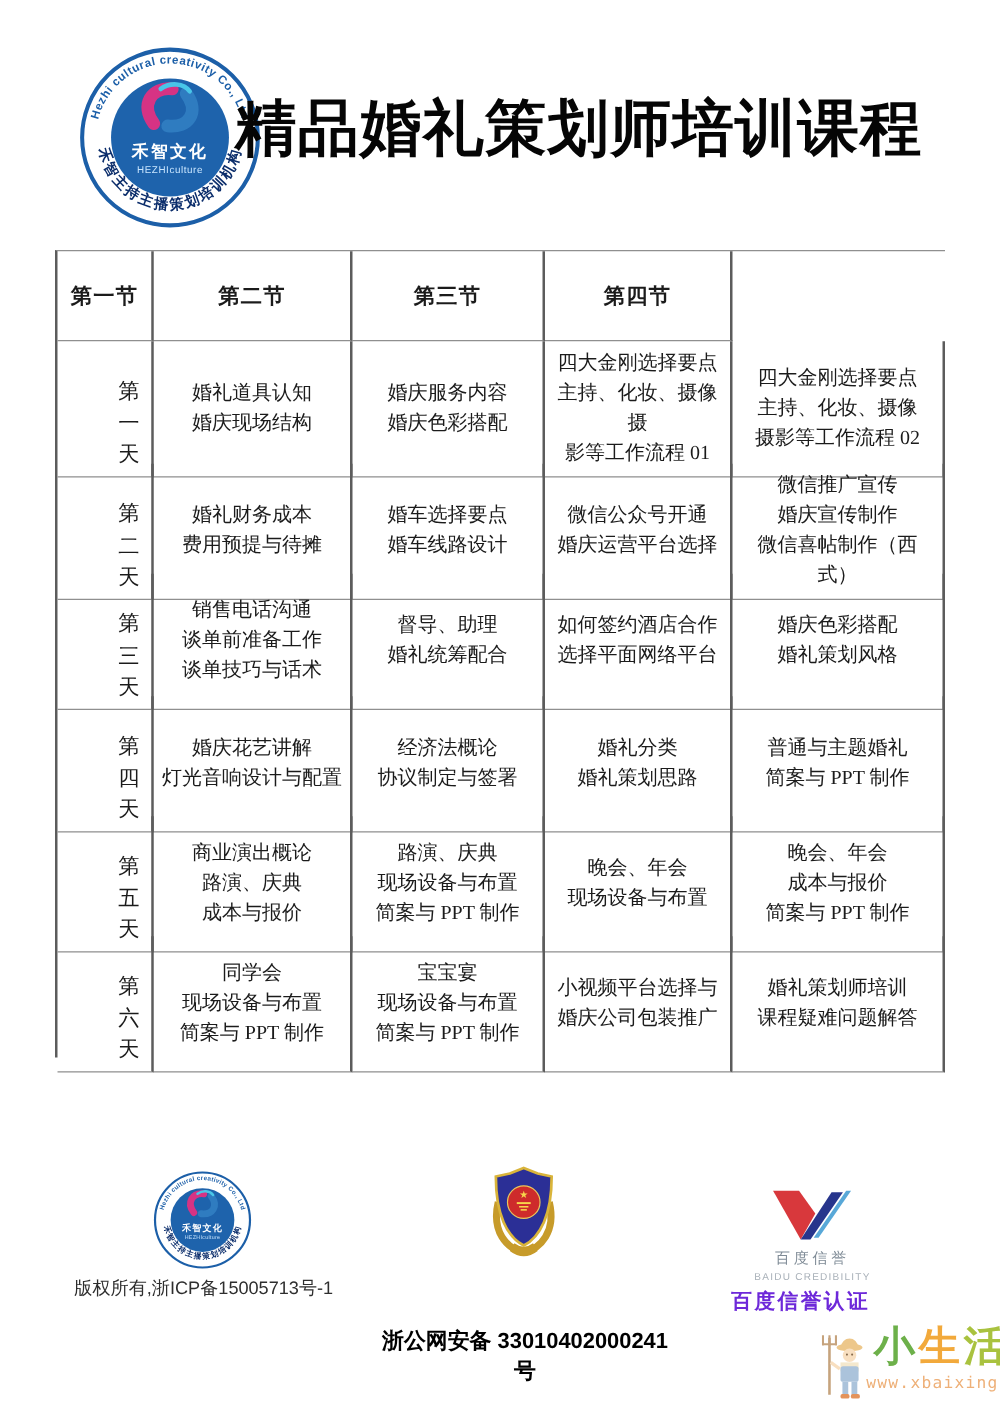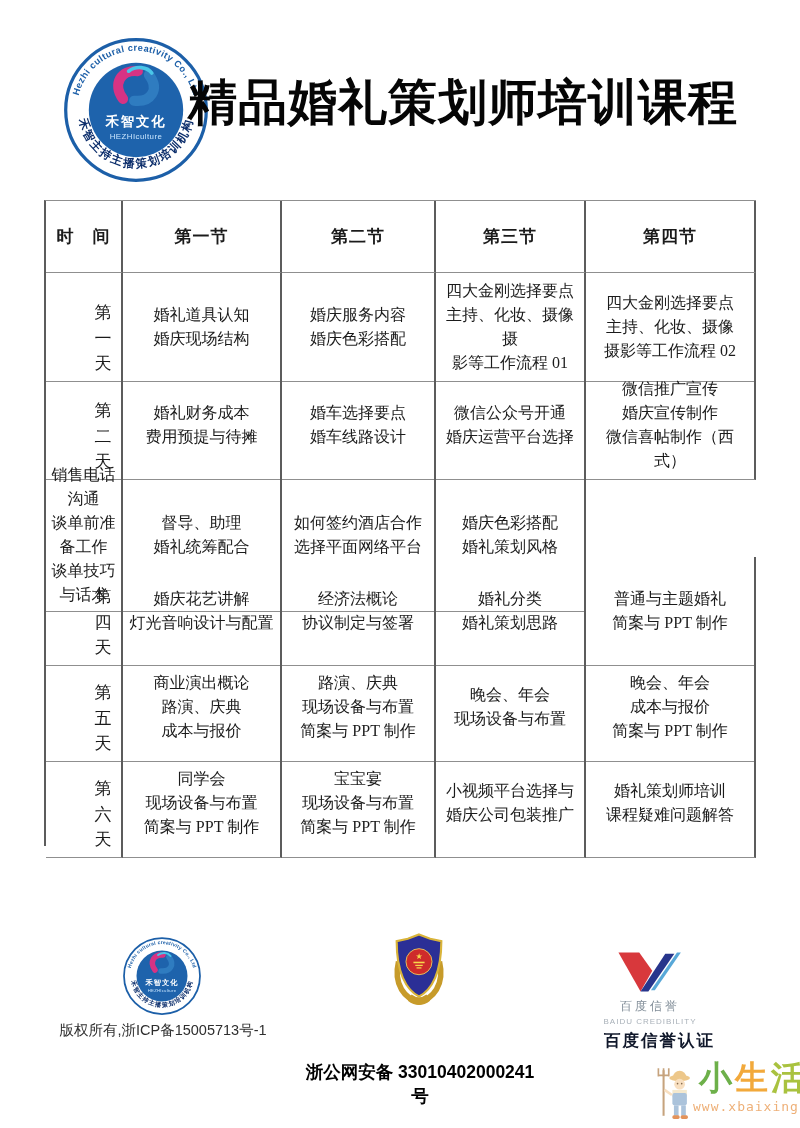--- a/index.html
+++ b/index.html
@@ -51,22 +51,22 @@
     position:absolute; left:595px; top:998px; width:110px; text-align:center;
     font-size:12px; color:#7f8b96; letter-spacing:3px;
     font-family:"Liberation Sans","DejaVu Sans",sans-serif;
   }
   .baidu-en {
     position:absolute; left:595px; top:1017px; width:110px; text-align:center;
     font-size:8px; color:#a9b1b9; letter-spacing:1px;
     font-family:"Liberation Sans","DejaVu Sans",sans-serif;
   }
   .baidu-cert {
-    position:absolute; left:585px; top:1030px; width:130px; text-align:right;
-    font-size:16.5px; font-weight:bold; color:#0f172a; letter-spacing:2px;
+    position:absolute; left:585px; top:1030px; width:130px; text-align:left;
+    font-size:16.5px; font-weight:bold; color:#6d28d9; letter-spacing:2px;
     font-family:"Liberation Sans","DejaVu Sans",sans-serif;
   }
 
   
   .site-watermark { position:absolute; left:655px; top:1062px; width:142px; height:62px; }
   .mascot { position:absolute; left:0; top:2px; width:42px; height:58px; opacity:.9; }
   .site-name { position:absolute; left:44px; top:0; white-space:nowrap;
     font-size:33px; font-weight:bold; line-height:1; letter-spacing:3px; }
   .wm-c1 { color:#6db04a; } .wm-c2 { color:#f2a93b; } .wm-c3 { color:#a9c23f; }
   .site-url { position:absolute; left:38px; top:37px; font-size:13px; color:#eeb078;
@@ -96,21 +96,20 @@
     <path d="M 72 38 C 80 32 92 33 97 40" stroke="#49c6e8" stroke-width="4" fill="none" stroke-linecap="round"></path>
   </g>
   <text x="80" y="97" text-anchor="middle" font-size="14.5" fill="#ffffff" font-weight="bold" letter-spacing="2">禾智文化</text>
   <text x="80" y="111" text-anchor="middle" font-size="8.5" fill="#c9e6ff" letter-spacing="0.5">HEZHIculture</text>
 </svg>
 
 <div class="page-title">精品婚礼策划师培训课程</div>
 
 <div class="course-table">
   <div class="trow" style="height:72px">
-    <div class="cell head">时　间</div>
     <div class="cell head">第一节</div>
     <div class="cell head">第二节</div>
     <div class="cell head">第三节</div>
     <div class="cell head">第四节</div>
   </div>
 
   <div class="trow" style="height:98px">
     <div class="cell day">第一天</div>
     <div class="cell">婚礼道具认知
 婚庆现场结构</div>
@@ -131,20 +130,21 @@
     <div class="cell">婚车选择要点
 婚车线路设计</div>
     <div class="cell">微信公众号开通
 婚庆运营平台选择</div>
     <div class="cell">微信推广宣传
 婚庆宣传制作
 微信喜帖制作（西式）</div>
   </div>
 
   <div class="trow" style="height:98px">
+    <div class="cell day">第三天</div>
     <div class="cell">销售电话沟通
 谈单前准备工作
 谈单技巧与话术</div>
     <div class="cell">督导、助理
 婚礼统筹配合</div>
     <div class="cell">如何签约酒店合作
 选择平面网络平台</div>
     <div class="cell">婚庆色彩搭配
 婚礼策划风格</div>
   </div>

